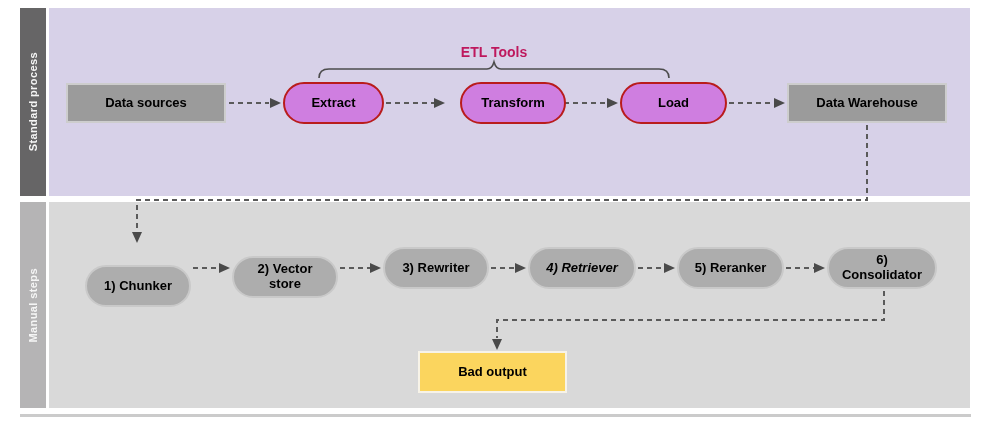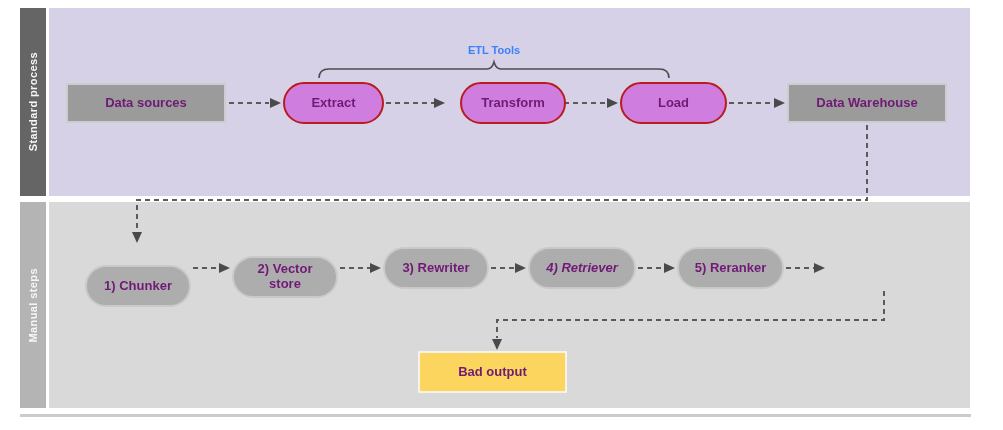--- a/index.html
+++ b/index.html
@@ -19,31 +19,31 @@
   }
   .sidebar-top{top:8px;height:188px;background:#666566;}
   .sidebar-bottom{top:202px;height:206px;background:#b5b4b5;}
   .sidebar-label{
     writing-mode:vertical-rl;transform:rotate(180deg);
     color:#f5f5f5;font-size:11px;font-weight:bold;letter-spacing:.4px;
     white-space:nowrap;
   }
   .node{
     position:absolute;display:flex;align-items:center;justify-content:center;
-    color:#701a75;font-weight:bold;font-size:13px;text-align:center;
+    color:#000000;font-weight:bold;font-size:13px;text-align:center;
     box-sizing:border-box;line-height:1.15;z-index:3;
   }
   .rect-gray{background:#9b9b9b;border:2px solid #cdcdcd;}
   .pill-pink{background:#cf7ee0;border:2px solid #b91c1c;border-radius:21px;}
   .pill-gray{background:#adadad;border:2px solid #c9c9c9;border-radius:21px;padding:0 9px;}
   .rect-yellow{background:#fbd55e;border:2px solid #f7f3e8;}
   #connectors{position:absolute;left:0;top:0;z-index:2;}
   .etl-label{
     position:absolute;left:444px;top:44px;width:100px;text-align:center;
-    color:#3b82f6;font-weight:bold;font-size:11px;z-index:3;
+    color:#be185d;font-weight:bold;font-size:14px;z-index:3;
   }
   .divider{position:absolute;left:20px;top:414px;width:951px;height:3px;background:#cbcbcb;}
 </style>
 </head>
 <body>
 
 <div id="canvas">
 
   <div class="lane-bg lane-top"></div>
   <div class="lane-bg lane-bottom"></div>
@@ -91,17 +91,18 @@
   <div class="node pill-pink" style="left:283px;top:82px;width:101px;height:42px;">Extract</div>
   <div class="node pill-pink" style="left:460px;top:82px;width:106px;height:42px;">Transform</div>
   <div class="node pill-pink" style="left:620px;top:82px;width:107px;height:42px;">Load</div>
   <div class="node rect-gray" style="left:787px;top:83px;width:160px;height:40px;">Data Warehouse</div>
 
   <div class="node pill-gray" style="left:85px;top:247px;width:106px;height:42px;margin-top:18px;">1) Chunker</div>
   <div class="node pill-gray" style="left:232px;top:256px;width:106px;height:42px;">2) Vector store</div>
   <div class="node pill-gray" style="left:383px;top:247px;width:106px;height:42px;">3) Rewriter</div>
   <div class="node pill-gray" style="left:528px;top:247px;width:108px;height:42px;font-style:italic;">4) Retriever</div>
   <div class="node pill-gray" style="left:677px;top:247px;width:107px;height:42px;">5) Reranker</div>
+  <div class="node pill-gray" style="left:827px;top:247px;width:110px;height:42px;">6) Consolidator</div>
   <div class="node rect-yellow" style="left:418px;top:351px;width:149px;height:42px;">Bad output</div>
 
   <div class="divider"></div>
 
 </div>
 
 </body></html>

